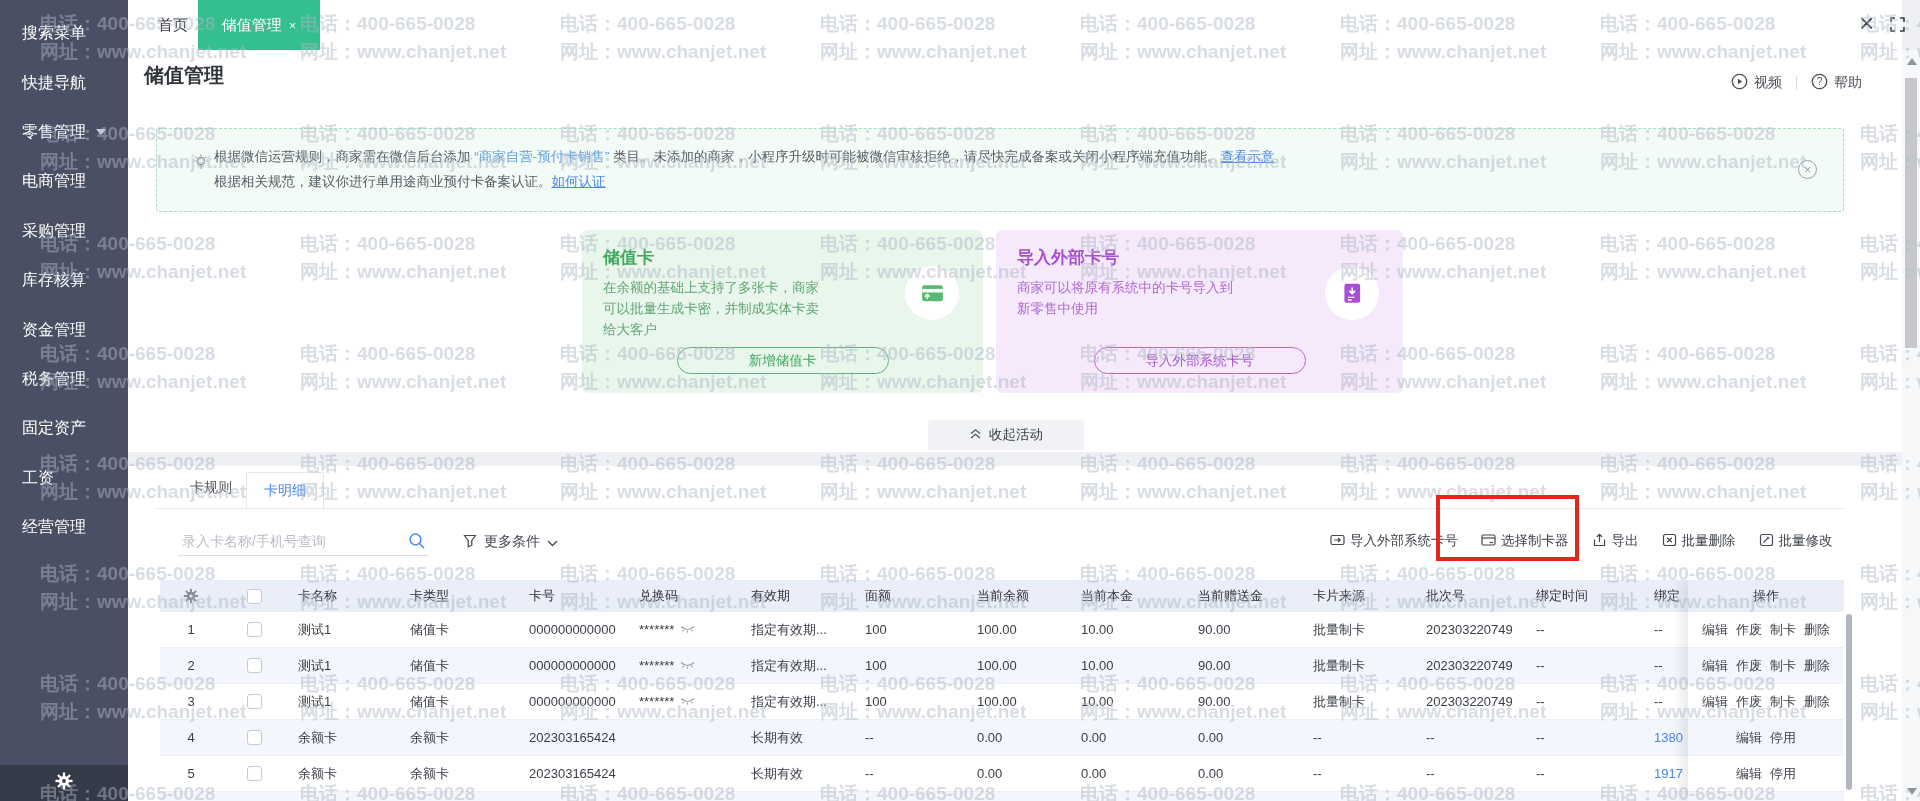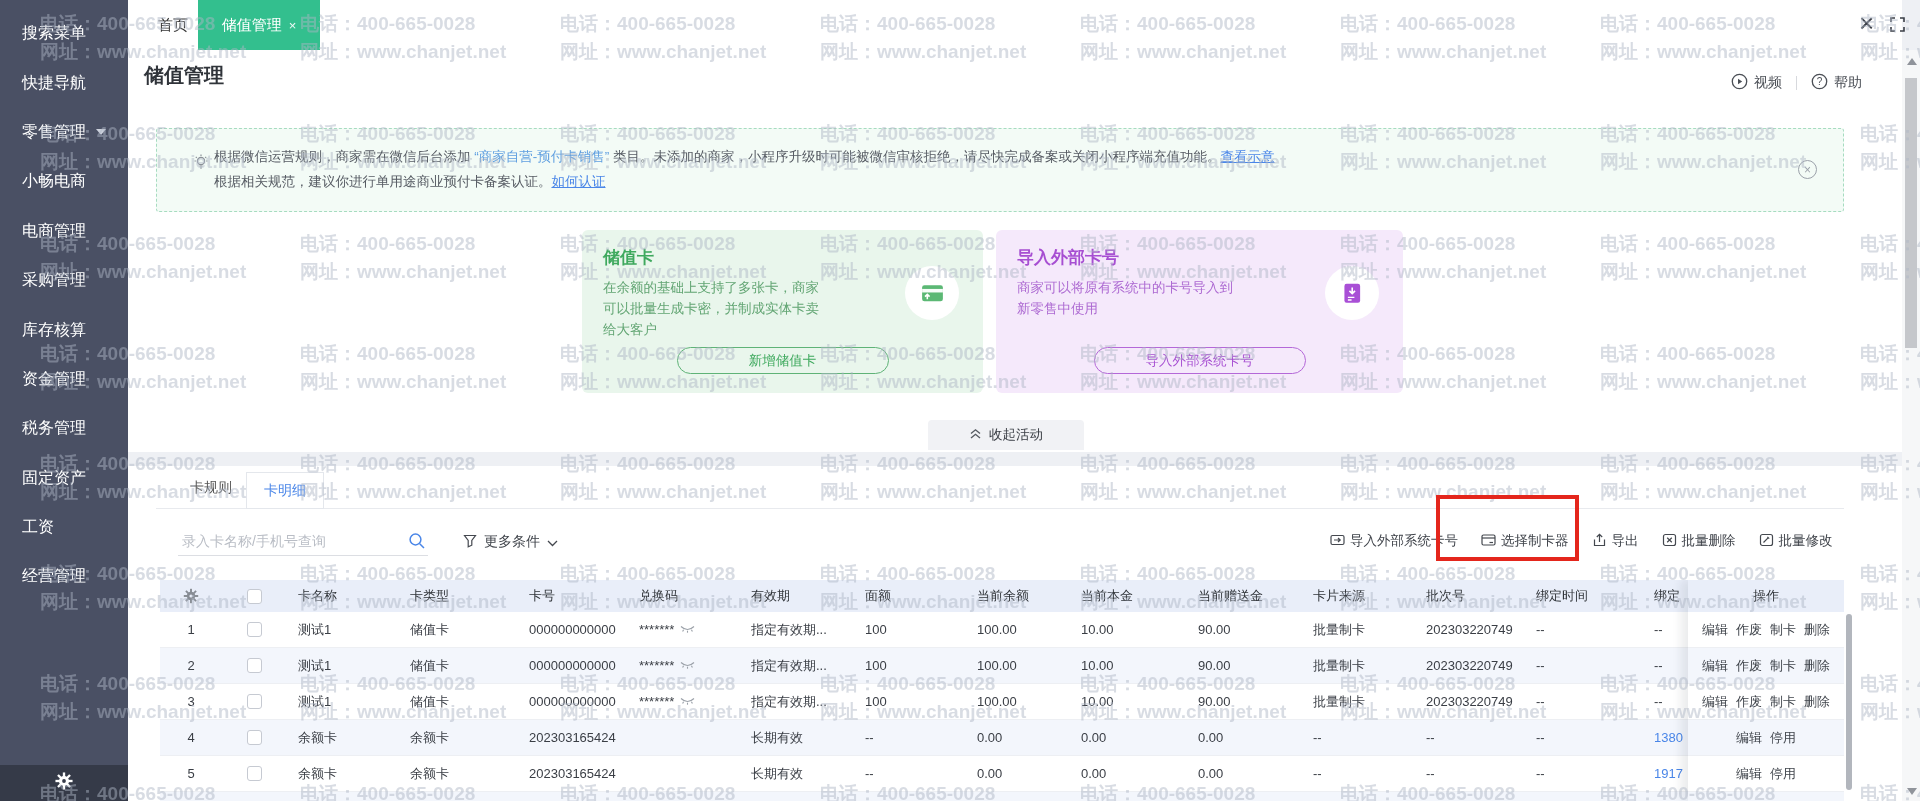--- a/index.html
+++ b/index.html
@@ -104,23 +104,20 @@
     <ul id="sidebar-list">
         <li>
           <span>搜索菜单</span>
         </li>
         <li>
           <span>快捷导航</span>
         </li>
         <li>
           <span>零售管理</span>
           <span class="side-arrow"></span>
-        </li>
-        <li>
-          <span>小畅电商</span>
         </li>
         <li>
           <span>电商管理</span>
         </li>
         <li>
           <span>采购管理</span>
         </li>
         <li>
           <span>库存核算</span>
         </li>

